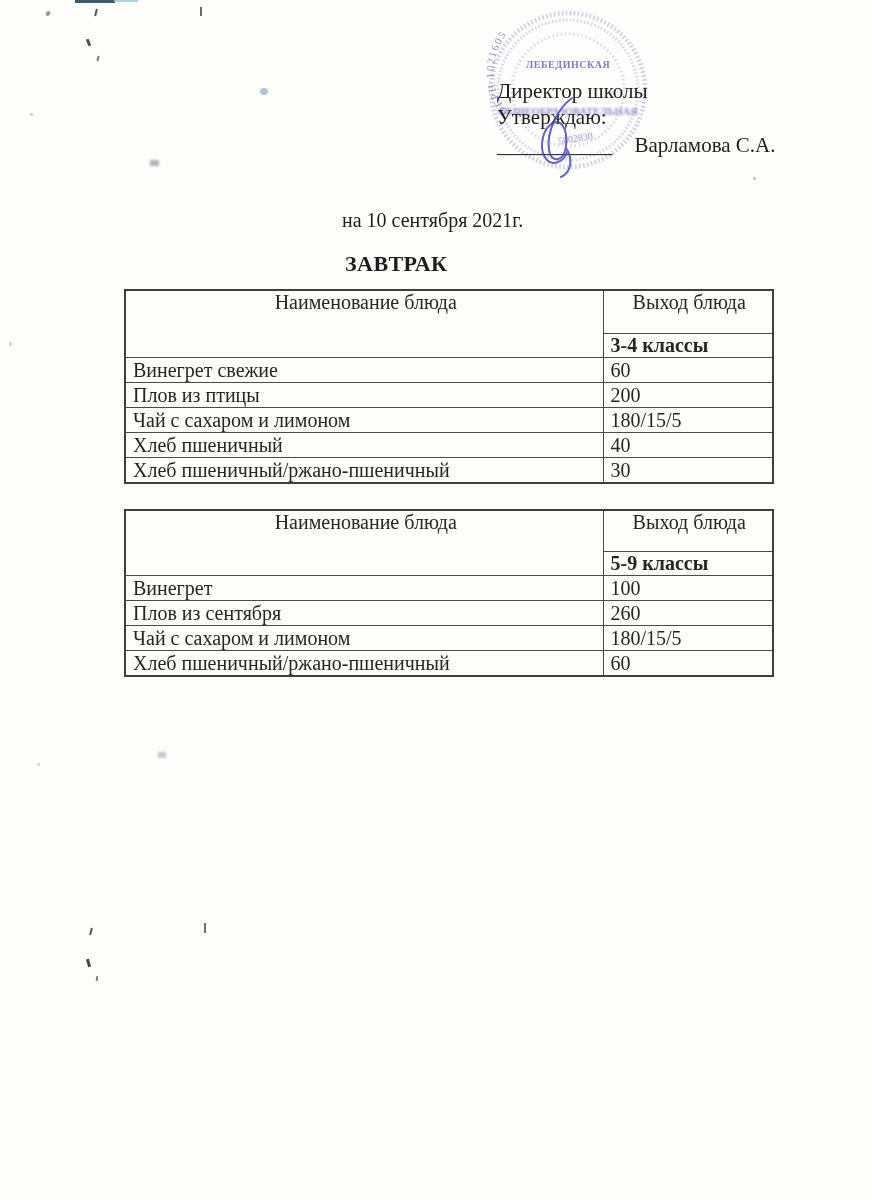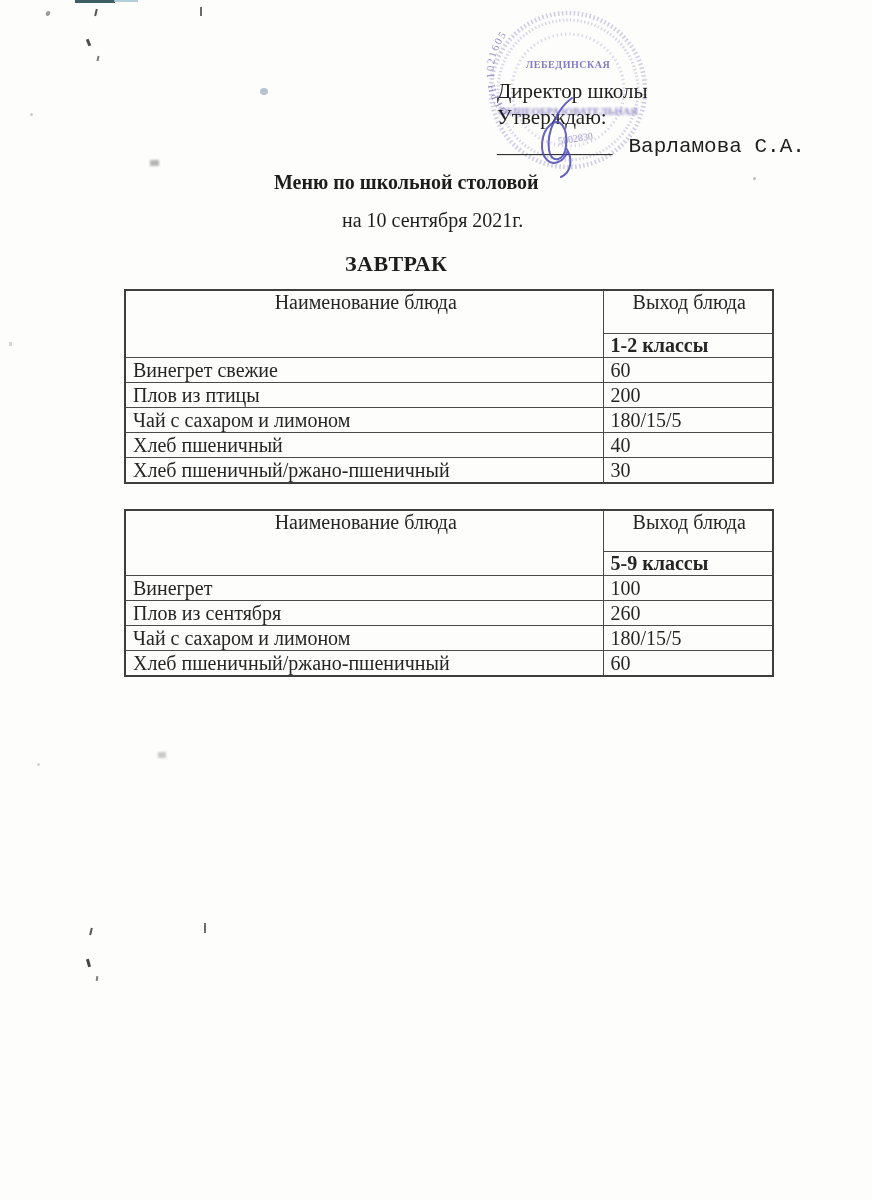--- a/index.html
+++ b/index.html
@@ -35,21 +35,21 @@
   
   .stamp{position:absolute;left:478px;top:2px;z-index:1;}
   .stamp text{font-family:"Liberation Serif",serif;}
   .blur1{filter:blur(0.45px);}
   .blur2{filter:blur(1.1px);}
   .signature{position:absolute;left:520px;top:92px;z-index:3;}
   
   .approval{position:absolute;left:497px;top:78px;z-index:2;font-size:21px;line-height:26px;color:#1e1e1e;}
   .appr-line3{margin-top:2px;}
   .sig-blank{letter-spacing:0;}
-  .signatory{margin-left:16px;font-family:Liberation Mono, monospace;}
+  .signatory{margin-left:22px;}
   
   .doc-title{position:absolute;left:274px;top:171px;font-size:20px;font-weight:bold;color:#1d1d1d;}
   .doc-date{position:absolute;left:342px;top:209px;font-size:20px;font-weight:normal;color:#1d1d1d;}
   .meal-heading{position:absolute;left:345px;top:251px;font-size:22px;font-weight:bold;letter-spacing:.5px;color:#1d1d1d;}
   
   table.menu-table{
     position:absolute;left:124px;width:648px;
     border-collapse:collapse;table-layout:fixed;
     border:2px solid #3e3e3e;
     font-size:20px;color:#252525;padding-left:48px;
@@ -110,36 +110,35 @@
   </svg>
 
   <div class="approval">
     <div>Директор школы</div>
     <div>Утверждаю:</div>
     <div class="appr-line3">
       <span class="sig-blank">___________</span><span class="signatory">Варламова С.А.</span>
     </div>
   </div>
 
-  <div class="doc-title">Меню по школьной столовой</div>
   <div class="doc-date">на 10 сентября 2021г.</div>
   <div class="meal-heading">ЗАВТРАК</div>
 
   <table class="menu-table" id="table-1-4">
     <colgroup>
         <col style="width:478px">
         <col style="width:170px">
       </colgroup>
     <tbody>
       <tr class="r-h1-t1">
         <td class="hdr-name" rowspan="2">Наименование блюда</td>
         <td class="hdr-out">Выход блюда</td>
       </tr>
       <tr class="r-h2">
-        <td class="grp-cell">1-2 классы</td>
+        <td class="grp-cell">3-4 классы</td>
       </tr>
       <tr class="r-data">
         <td>Винегрет свежие</td>
         <td>60</td>
       </tr>
       <tr class="r-data">
         <td>Плов из птицы</td>
         <td>200</td>
       </tr>
       <tr class="r-data">

